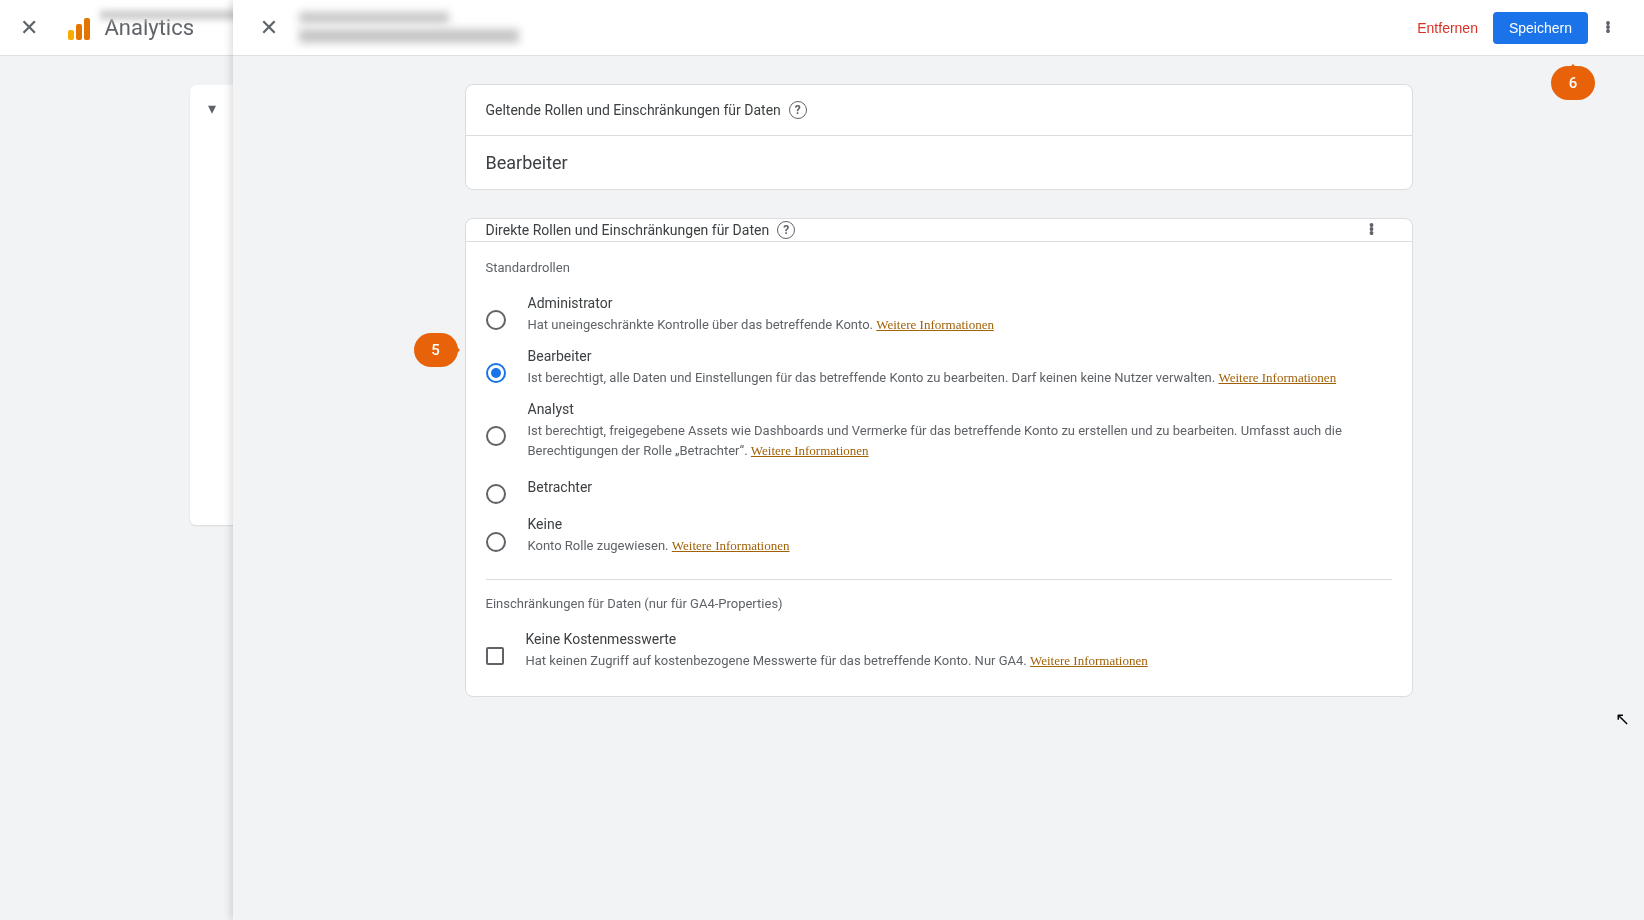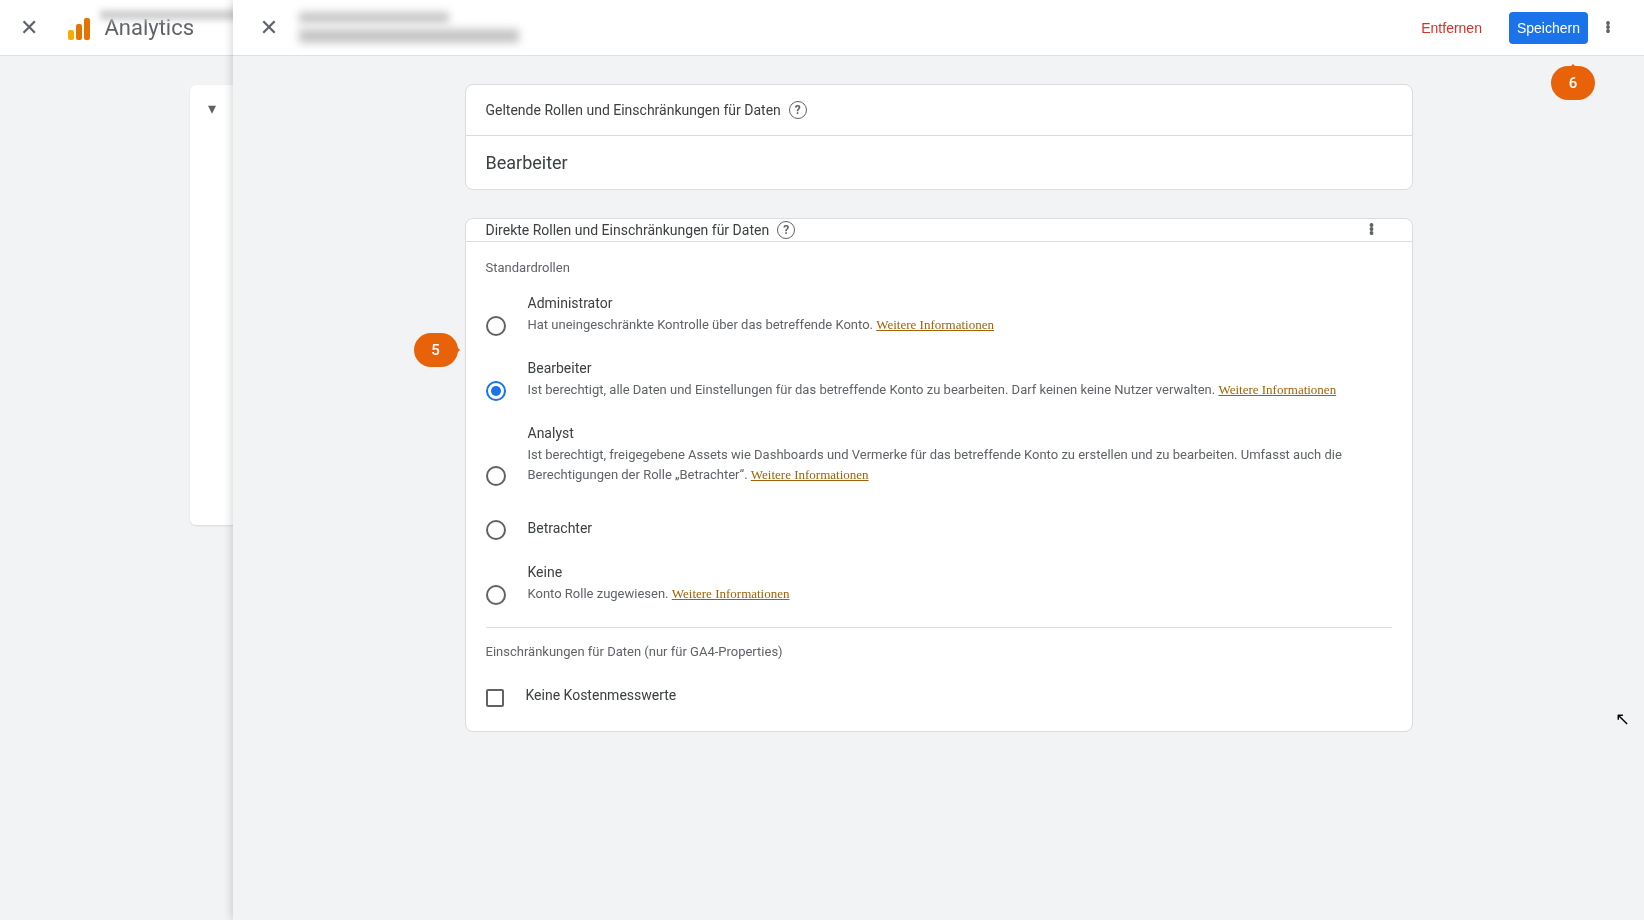--- a/index.html
+++ b/index.html
@@ -21,40 +21,40 @@
 
 
 .modal { position: absolute; top: 0; left: 233px; right: 0; bottom: 0; background: #fff; box-shadow: -2px 0 8px rgba(0,0,0,0.15); display: flex; flex-direction: column; }
 .modal-header { height: 56px; display: flex; align-items: center; padding: 0 16px; border-bottom: 1px solid #e0e0e0; flex-shrink: 0; }
 .modal-close { font-size: 22px; color: #5f6368; cursor: pointer; width: 40px; text-align: center; }
 .modal-title-area { flex: 1; margin-left: 10px; }
 .blur-line { background: #c5c5c5; filter: blur(4px); border-radius: 2px; }
 .modal-title-area .blur-line:first-child { width: 150px; height: 11px; margin-bottom: 6px; }
 .modal-title-area .blur-line:last-child { width: 220px; height: 14px; }
 .btn-remove { color: #d93025; font-size: 14px; font-weight: 500; background: none; border: none; padding: 8px 14px; cursor: pointer; }
-.btn-save { background: #1a73e8; color: #fff; font-size: 14px; font-weight: 500; border: none; border-radius: 4px; padding: 8px 8px; cursor: pointer; margin-left: 13px; }
+.btn-save { background: #1a73e8; color: #fff; font-size: 14px; font-weight: 500; border: none; border-radius: 4px; padding: 8px 16px; cursor: pointer; margin-left: 1px; }
 .more-btn { width: 40px; text-align: center; color: #5f6368; font-size: 18px; cursor: pointer; letter-spacing: 0; line-height: 4px; }
 .more-btn span { display: block; }
 
 .modal-body { flex: 1; overflow-y: auto; background: #f1f3f4; padding: 28px 0; }
 .card { width: 948px; margin: 0 auto 28px; background: #fff; border: 1px solid #dadce0; border-radius: 8px; }
 .card-section { padding: 16px 20px; display: flex; align-items: center; }
 .card-section + .card-section { border-top: 1px solid #dadce0; }
 .section-title { font-size: 14px; color: #3c4043; margin-right: 8px; }
 .help-icon { width: 18px; height: 18px; border: 1.5px solid #5f6368; border-radius: 50%; display: inline-flex; align-items: center; justify-content: center; font-size: 12px; color: #5f6368; font-weight: bold; }
 .role-value { font-size: 18px; color: #3c4043; }
 
 .card2-header { padding: 2px 20px; display: flex; align-items: center; border-bottom: 1px solid #dadce0; }
 .card2-header .section-title { flex: 0 0 auto; }
 .card2-header .spacer { flex: 1; }
 
 .card2-body { padding: 18px 20px; }
 .sub-label { font-size: 13px; color: #5f6368; margin-bottom: 14px; }
 
-.role-row { display: flex; align-items: flex-end; padding: 6px 0; position: relative; margin-top: 12px; }
+.role-row { display: flex; align-items: center; padding: 6px 0; position: relative; }
 .radio { flex-shrink: 0; width: 20px; height: 20px; border: 2px solid #5f6368; border-radius: 50%; margin-right: 22px; margin-top: 10px; cursor: pointer; position: relative; }
 .radio.selected { border-color: #1a73e8; }
 .radio.selected::after { content: ''; position: absolute; top: 3px; left: 3px; width: 10px; height: 10px; background: #1a73e8; border-radius: 50%; }
 .checkbox { flex-shrink: 0; width: 18px; height: 18px; border: 2px solid #5f6368; border-radius: 2px; margin-right: 22px; margin-top: 10px; cursor: pointer; }
 .role-text { flex: 1; }
 .role-name { font-size: 14px; color: #3c4043; margin-bottom: 4px; }
 .role-desc { font-size: 13px; color: #5f6368; line-height: 1.6; }
 .role-desc a { color: #a16207; text-decoration: underline; cursor: pointer; font-family: Liberation Serif, serif; }
 
 .divider { border: none; border-top: 1px solid #dadce0; margin: 16px 0; }
@@ -169,20 +169,21 @@
         </div>
 
         <hr class="divider">
 
         <div class="sub-label">Einschränkungen für Daten (nur für GA4-Properties)</div>
 
         <div class="role-row">
           <div class="checkbox"></div>
           <div class="role-text">
             <div class="role-name">Keine Kostenmesswerte</div>
+            <div class="role-desc"><span>Hat keinen Zugriff auf kostenbezogene Messwerte für das betreffende Konto. Nur GA4.</span> <a>Weitere Informationen</a></div>
           </div>
         </div>
 
 
       </div>
 
       <div class="callout callout-5" style="position:absolute; top:114px; left:-52px;">
           <span>5</span>
         </div>
     </div>

